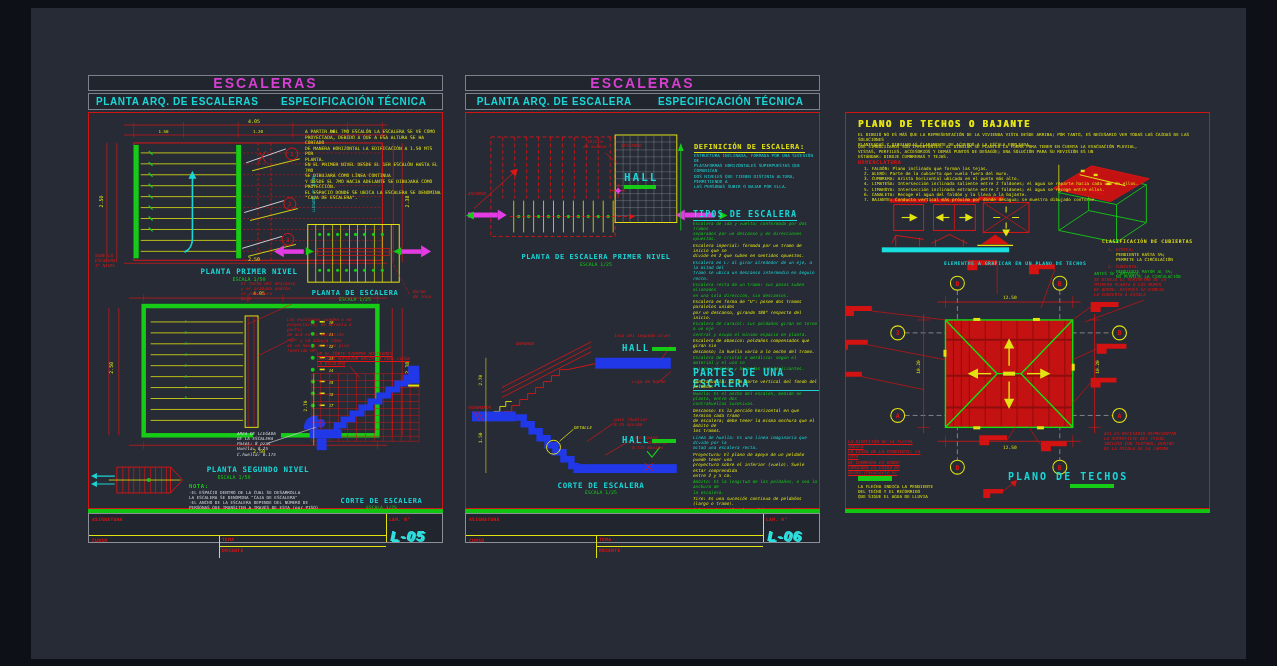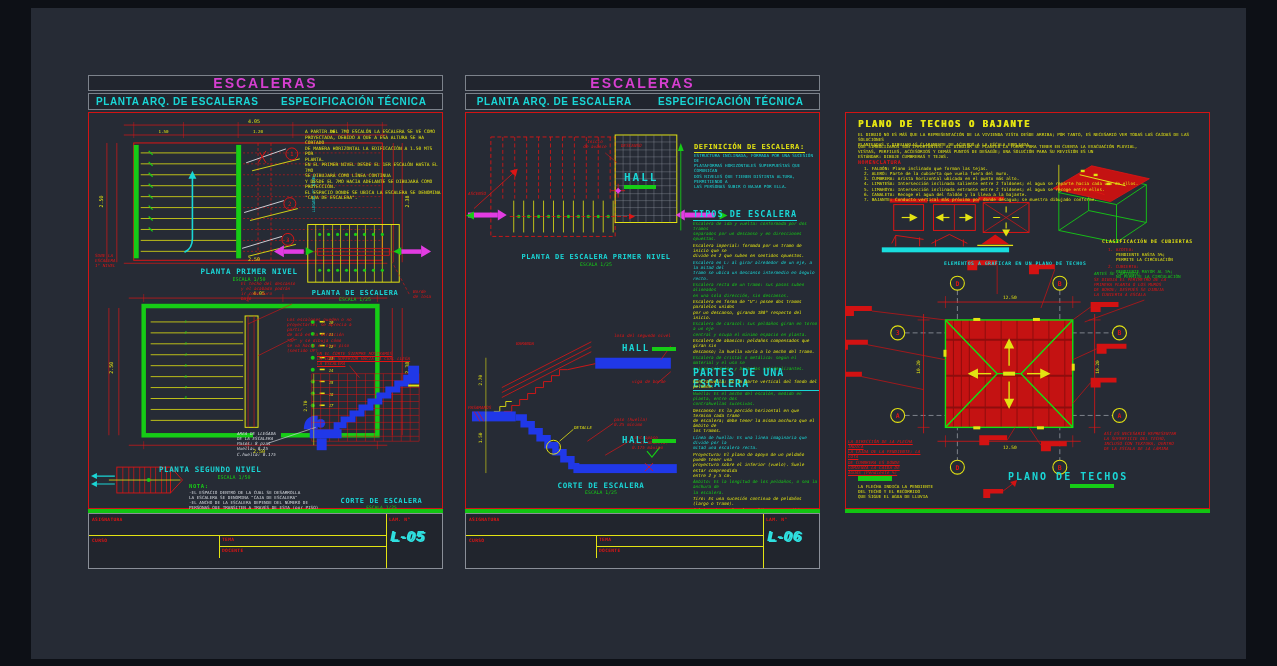--- a/index.html
+++ b/index.html
@@ -22,21 +22,21 @@
   .pre{white-space:pre-line}
   .it{font-style:italic}
   .u{text-decoration:underline}
   .t-c{color:#1ad6d6}.t-y{color:#e3e312}.t-g{color:#16cc16}.t-r{color:#e21414}
   .t-w{color:#d6dae0}
   .f4{font-size:4.3px;line-height:1.2}
   .f45{font-size:4.6px;line-height:1.2}
   .cap{font-weight:bold;letter-spacing:.6px}
   .stack{display:flex;flex-direction:column;gap:1.5px}
   .gbar{position:absolute;left:0;right:0;top:434px;height:4px;background:#12c412}
-  .tb-blk{position:absolute;left:0;right:0;top:438px;height:56px;border:1px solid #8a8f98;background:#21252d;box-sizing:border-box}
+  .tb-blk{position:absolute;left:0;right:0;top:438px;height:30px;border:1px solid #8a8f98;background:#21252d;box-sizing:border-box}
   .yl{position:absolute;background:#e3e312}
   .tb-lab{position:absolute;color:#e21414;font-size:4.6px;font-weight:bold;letter-spacing:.3px}
   .sheetno{position:absolute;color:#2fe0e0;font:italic bold 15px "Liberation Sans",sans-serif;
            text-shadow:1.6px .6px 0 #2fe0e0;letter-spacing:1px}
   .underl{border-bottom:1px solid currentColor;padding-bottom:1px}
 </style>
 </head>
 <body>
 
 <div class="canvas">
@@ -233,21 +233,21 @@
       <div class="ov t-c cap" style="left:212px;top:176px;width:108px;text-align:center;font-size:7px">PLANTA DE ESCALERA</div>
       <div class="ov t-g" style="left:212px;top:184px;width:108px;text-align:center;font-size:4.8px">ESCALA 1/25</div>
       <div class="ov t-w f4 pre it" style="left:148px;top:318px;width:58px">AREA DE LLEGADA
 DE LA ESCALERA
 Pasos: 8 pzas
 Huella: 0.25
 C.huella: 0.175</div>
       <div class="ov t-r f4 pre it u" style="left:228px;top:238px;width:110px">EN EL CORTE SIEMPRE MOSTRAMOS
 LA LOSA SUPERIOR HACIA LA CUAL LLEGA
 LA ESCALERA</div>
-      <div class="ov t-c cap" style="left:70px;top:352px;width:150px;text-align:left;font-size:7.5px">PLANTA SEGUNDO NIVEL</div>
+      <div class="ov t-c cap" style="left:70px;top:352px;width:150px;text-align:right;font-size:7.5px">PLANTA SEGUNDO NIVEL</div>
       <div class="ov t-g" style="left:70px;top:361px;width:150px;text-align:center;font-size:5px">ESCALA 1/50</div>
       <div class="ov t-g cap" style="left:100px;top:370px;font-size:5.5px">NOTA:</div>
       <div class="ov t-w f4 pre" style="left:100px;top:377px;width:135px">-EL ESPACIO DENTRO DE LA CUAL SE DESARROLLA
  LA ESCALERA SE DENOMINA "CAJA DE ESCALERA"
 -EL ANCHO DE LA ESCALERA DEPENDE DEL NÚMERO DE
  PERSONAS QUE TRANSITEN A TRAVÉS DE ESTA (por PISO)</div>
       <div class="ov t-c cap" style="left:235px;top:384px;width:115px;text-align:center;font-size:7px">CORTE DE ESCALERA</div>
       <div class="ov t-g" style="left:235px;top:392px;width:115px;text-align:center;font-size:4.6px">ESCALA 1/25</div>
     </div>
 

